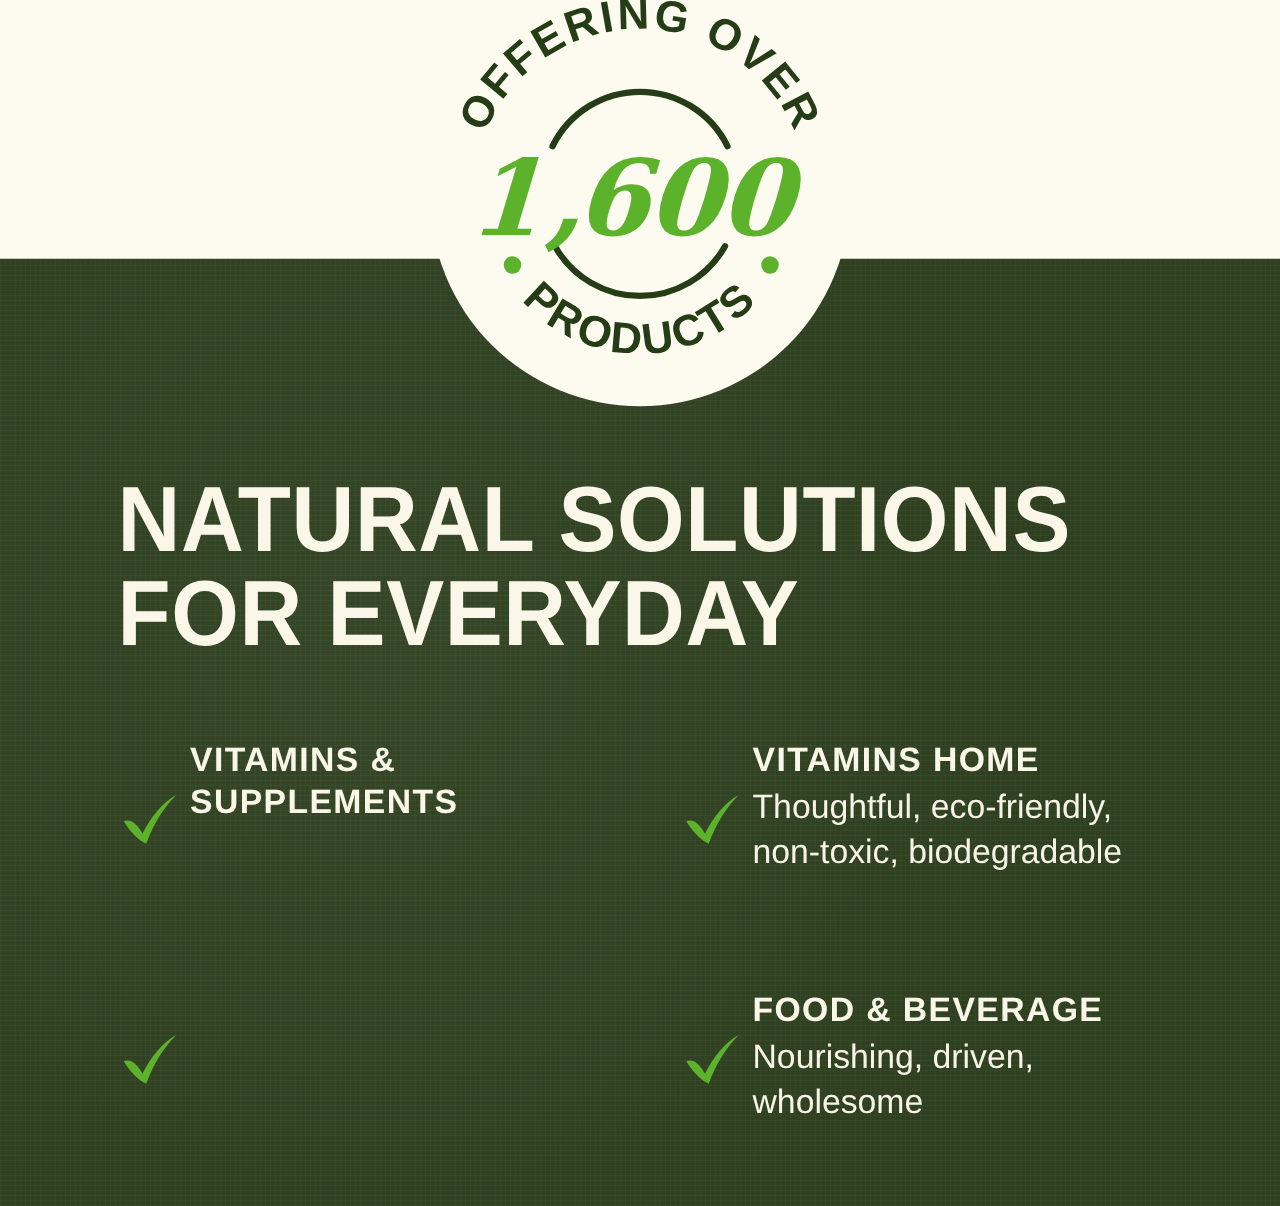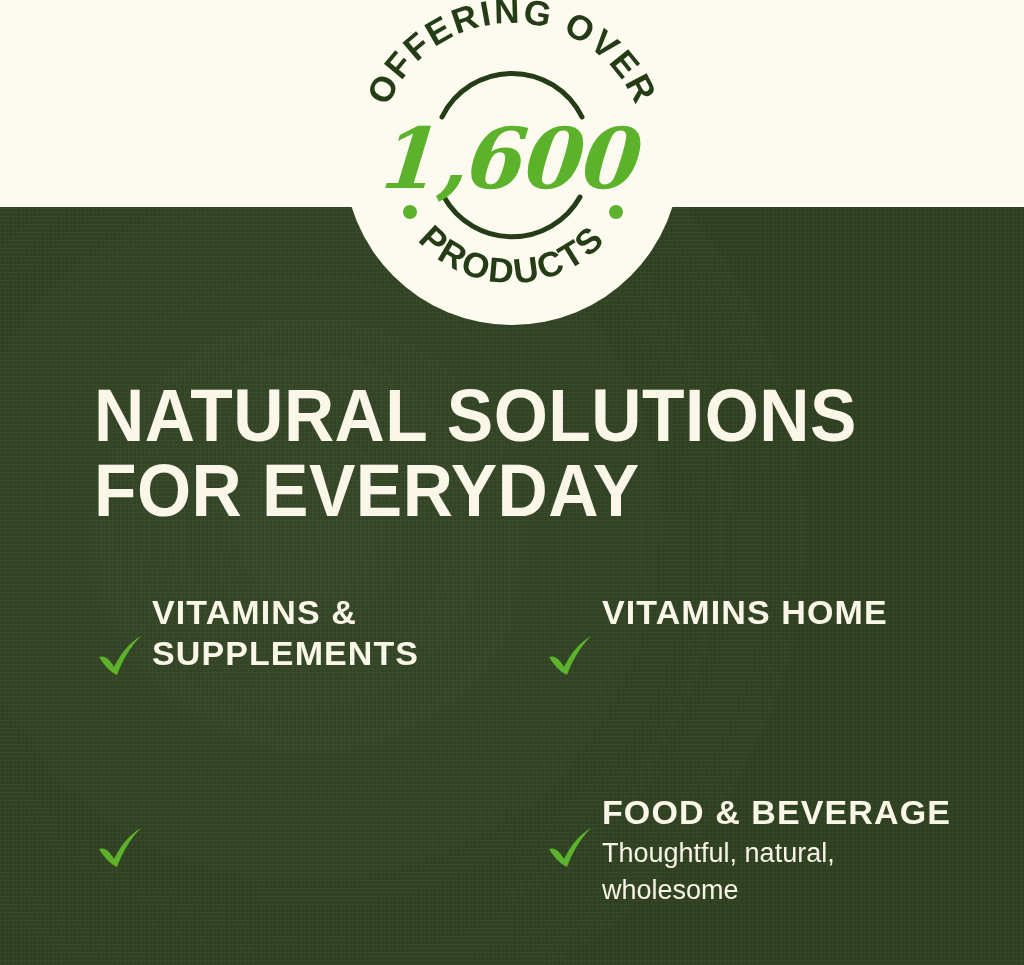--- a/index.html
+++ b/index.html
@@ -129,21 +129,21 @@
   }
   .benefit.b-top .check { margin-top: 38px; }
   .benefit.b-bot .check { margin-top: 30px; }
   .check svg { display: block; width: 52px; height: 52px; }
 
   .benefit-text { padding-top: 0; }
   .benefit-title {
     color: #FAF6E8;
     font-family: "Liberation Sans", sans-serif;
     font-weight: bold;
-    font-size: 34px;
+    font-size: 27px;
     letter-spacing: 1.1px;
     line-height: 1.22;
     white-space: pre-line;
   }
   .benefit-desc {
     color: #F7F3E6;
     font-family: "Liberation Sans", sans-serif;
     font-weight: normal;
     font-size: 27px;
     line-height: 1.34;
@@ -207,20 +207,22 @@
     </div>
 
     <div class="benefit b-top">
       <div class="check">
         <svg viewBox="0 0 52 52">
           <path d="M 5 27 C 10 25 15 28 20 37 C 27 23 36 12 47 6 C 36 17 28 31 23 45 C 16 42 10 35 5 27 Z" fill="#5CB32B"></path>
         </svg>
       </div>
       <div class="benefit-text">
         <div class="benefit-title">VITAMINS HOME</div>
+        <div class="benefit-desc">Thoughtful, eco-friendly,
+non-toxic, biodegradable</div>
       </div>
     </div>
 
     <div class="benefit b-bot">
       <div class="check">
         <svg viewBox="0 0 52 52">
           <path d="M 5 27 C 10 25 15 28 20 37 C 27 23 36 12 47 6 C 36 17 28 31 23 45 C 16 42 10 35 5 27 Z" fill="#5CB32B"></path>
         </svg>
       </div>
       <div class="benefit-text">
@@ -228,19 +230,19 @@
     </div>
 
     <div class="benefit b-bot">
       <div class="check">
         <svg viewBox="0 0 52 52">
           <path d="M 5 27 C 10 25 15 28 20 37 C 27 23 36 12 47 6 C 36 17 28 31 23 45 C 16 42 10 35 5 27 Z" fill="#5CB32B"></path>
         </svg>
       </div>
       <div class="benefit-text">
         <div class="benefit-title">FOOD &amp; BEVERAGE</div>
-        <div class="benefit-desc">Thoughtful, natural,
+        <div class="benefit-desc">Nourishing, driven,
 wholesome</div>
       </div>
     </div>
 
   </div>
 </div>
 
 </body></html>

